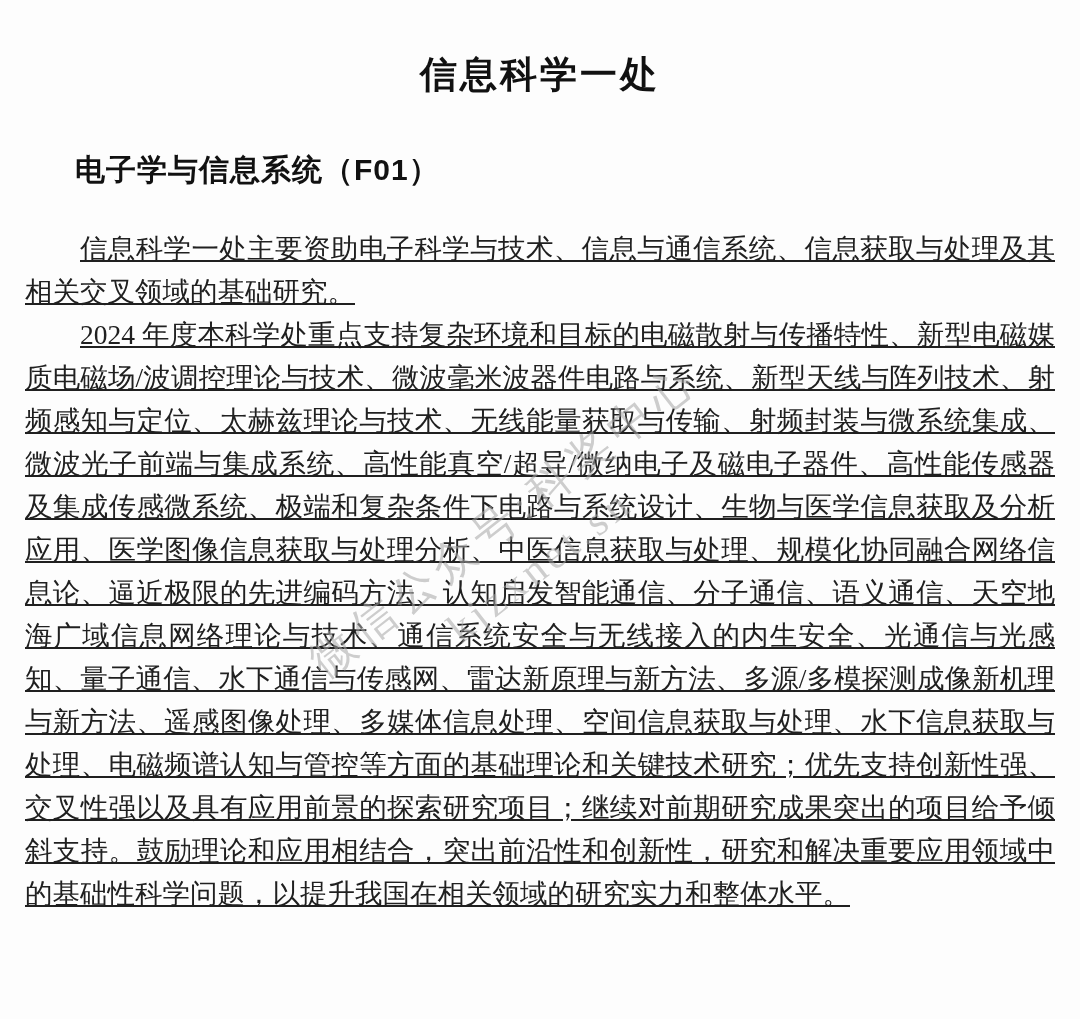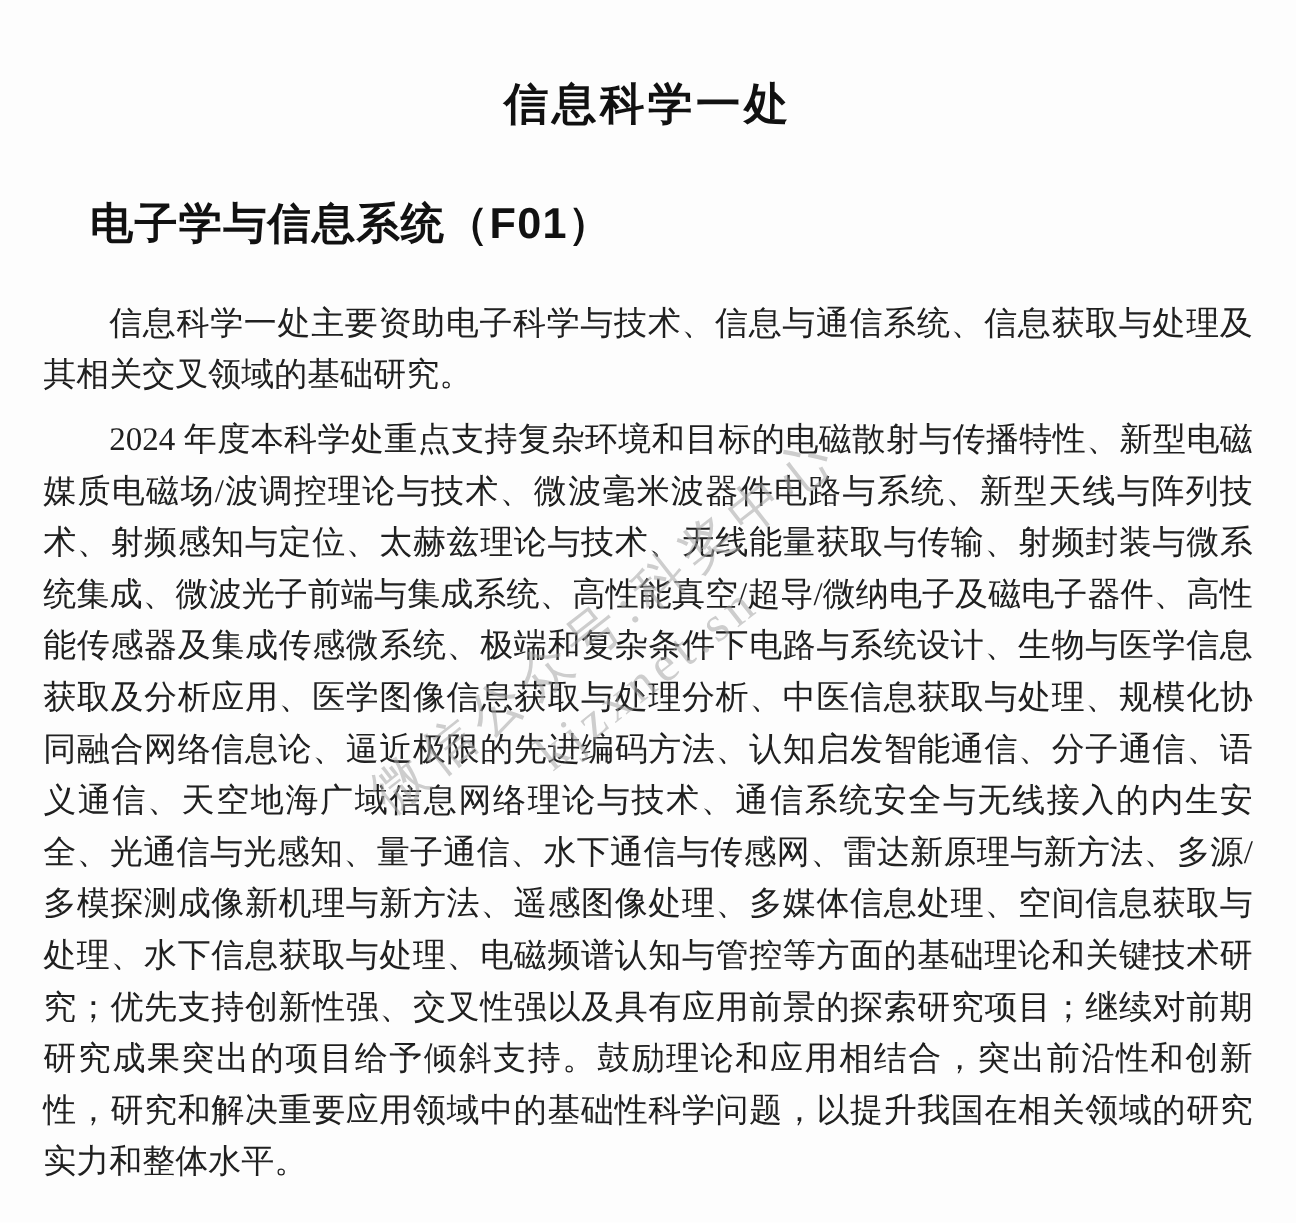--- a/index.html
+++ b/index.html
@@ -10,48 +10,49 @@
   .page {
     position: relative;
     width: 1080px;
     height: 1019px;
     background: #fdfdfd;
     overflow: hidden;
     color: #1c1c1c;
     font-family: "Liberation Serif", "DejaVu Serif", serif;
   }
   .doc-title {
-    margin: 16px;
+    margin: 4px;
     padding-top: 46px;
     text-align: center;
     font-family: "Liberation Sans", "DejaVu Sans", sans-serif;
     font-weight: bold;
     font-size: 37px;
     letter-spacing: 3px;
     color: #111111;
   }
   .section-heading {
     margin: 50px 0 0 75px;
     font-family: "Liberation Sans", "DejaVu Sans", sans-serif;
     font-weight: bold;
-    font-size: 36px;
+    font-size: 30px;
     letter-spacing: 1px;
     color: #111111;
   }
   .body-text {
     margin: 36px 25px 0 25px;
     font-size: 27.5px;
     line-height: 43px;
     text-align: justify;
     text-justify: inter-ideograph;
     color: #202020;
   }
   .body-text p {
-    margin: 11px;
+    margin: 0;
     text-indent: 2em;
+    text-decoration: underline;
   }
   .watermark {
     position: absolute;
     left: 250px;
     top: 340px;
     width: 540px;
     height: 400px;
     display: flex;
     flex-direction: column;
     align-items: center;

